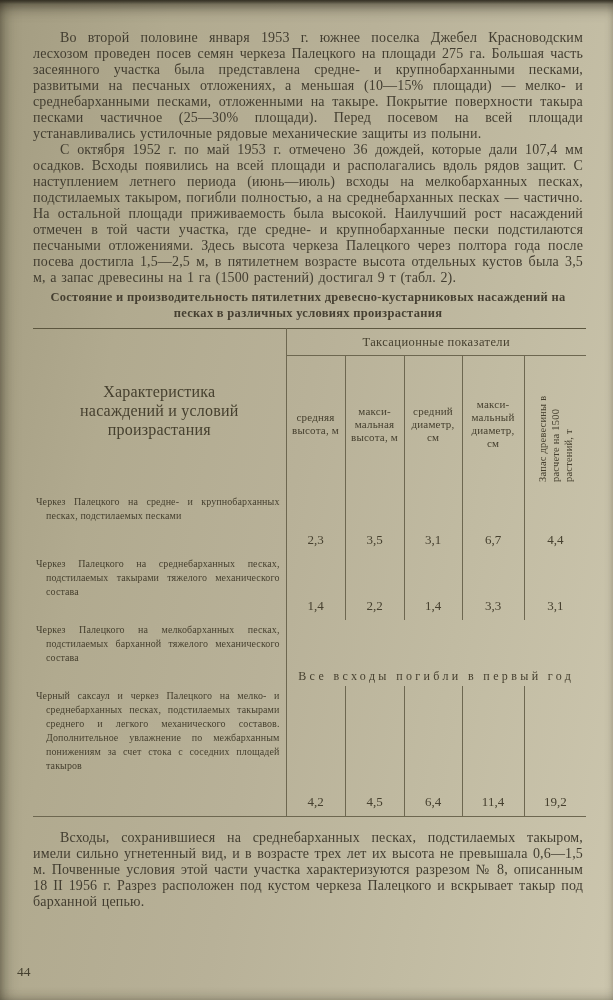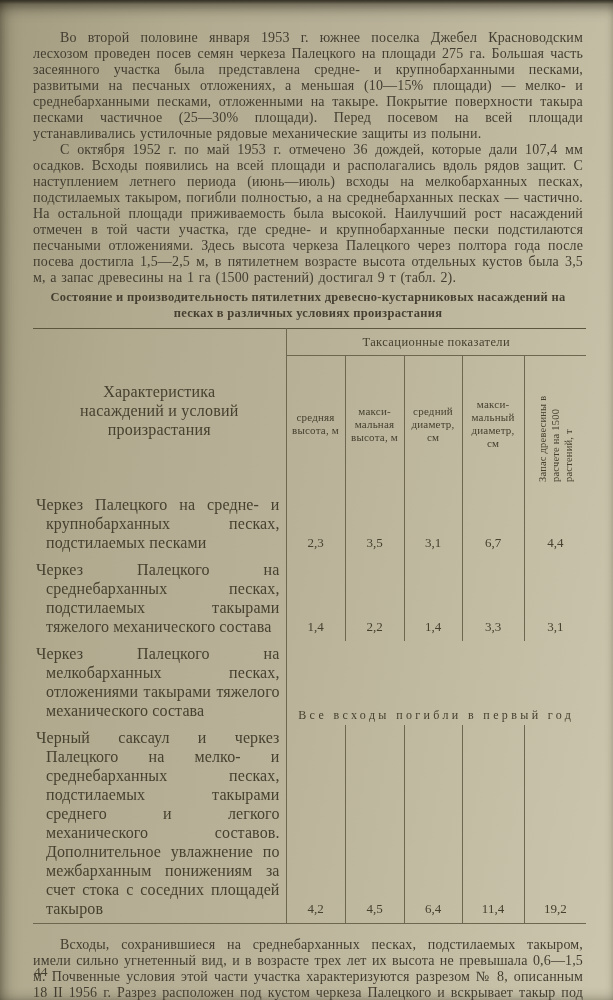--- a/index.html
+++ b/index.html
@@ -60,39 +60,39 @@
   }
   tr.cols th.rot{padding:2px 0;}
   .vert{
     writing-mode:vertical-rl;transform:rotate(180deg);
     display:inline-block;max-height:118px;font-size:10.5px;line-height:13px;
     text-align:left;letter-spacing:.2px;
   }
   tbody tr{border:none;}
   tbody td.stub{
     vertical-align:top;text-align:justify;
-    font-size:16px;line-height:19px;
+    font-size:10px;line-height:14px;
     padding:3px 6px 5px 13px;text-indent:-10px;letter-spacing:.1px;
   }
   tbody td.val{
     border-left:1px solid #6d6750;vertical-align:bottom;text-align:center;
     font-size:13px;padding-bottom:6px;
   }
   tbody td.note{
     border-left:1px solid #6d6750;vertical-align:bottom;
     font-size:12px;letter-spacing:.28em;white-space:nowrap;
     padding-bottom:2px;overflow:hidden;
   }
   tr.r1 td{height:54px;}
   tr.r2 td{height:58px;}
   tr.r3 td{height:58px;}
   tr.r4 td{height:122px;}
   p.after{margin-top:13px;}
   .page-number{
-    position:absolute;left:34px;bottom:20px;font-size:13.5px;color:#45402f;
+    position:absolute;left:17px;bottom:20px;font-size:13.5px;color:#45402f;
   }
 </style>
 </head>
 <body>
 
 <div class="page">
   <div class="content">
 
     <p class="body indent">Во второй половине января 1953 г. южнее поселка Джебел Красноводским лесхозом проведен посев семян черкеза Палецкого на площади 275 га. Большая часть засеянного участка была представлена средне- и крупнобарханными песками, развитыми на песчаных отложениях, а меньшая (10—15% площади) — мелко- и среднебарханными песками, отложенными на такыре. Покрытие поверхности такыра песками частичное (25—30% площади). Перед посевом на всей площади устанавливались устилочные рядовые механические защиты из полыни.</p>
     <p class="body indent">С октября 1952 г. по май 1953 г. отмечено 36 дождей, которые дали 107,4 мм осадков. Всходы появились на всей площади и располагались вдоль рядов защит. С наступлением летнего периода (июнь—июль) всходы на мелкобарханных песках, подстилаемых такыром, погибли полностью, а на среднебарханных песках — частично. На остальной площади приживаемость была высокой. Наилучший рост насаждений отмечен в той части участка, где средне- и крупнобарханные пески подстилаются песчаными отложениями. Здесь высота черкеза Палецкого через полтора года после посева достигла 1,5—2,5 м, в пятилетнем возрасте высота отдельных кустов была 3,5 м, а запас древесины на 1 га (1500 растений) достигал 9 т (табл. 2).</p>
@@ -136,21 +136,21 @@
         </tr>
         <tr class="r2">
           <td class="stub">Черкез Палецкого на среднебарханных песках, подстилаемых такырами тяжелого механического состава</td>
           <td class="val">1,4</td>
           <td class="val">2,2</td>
           <td class="val">1,4</td>
           <td class="val">3,3</td>
           <td class="val">3,1</td>
         </tr>
         <tr class="r3">
-          <td class="stub">Черкез Палецкого на мелкобарханных песках, отложениями такырами тяжелого механического состава</td>
+          <td class="stub">Черкез Палецкого на мелкобарханных песках, подстилаемых барханной тяжелого механического состава</td>
           <td class="note" colspan="5">Все всходы погибли в первый год</td>
         </tr>
         <tr class="r4">
           <td class="stub">Черный саксаул и черкез Палецкого на мелко- и среднебарханных песках, подстилаемых такырами среднего и легкого механического составов. Дополнительное увлажнение по межбарханным понижениям за счет стока с соседних площадей такыров</td>
           <td class="val">4,2</td>
           <td class="val">4,5</td>
           <td class="val">6,4</td>
           <td class="val">11,4</td>
           <td class="val">19,2</td>
         </tr>

